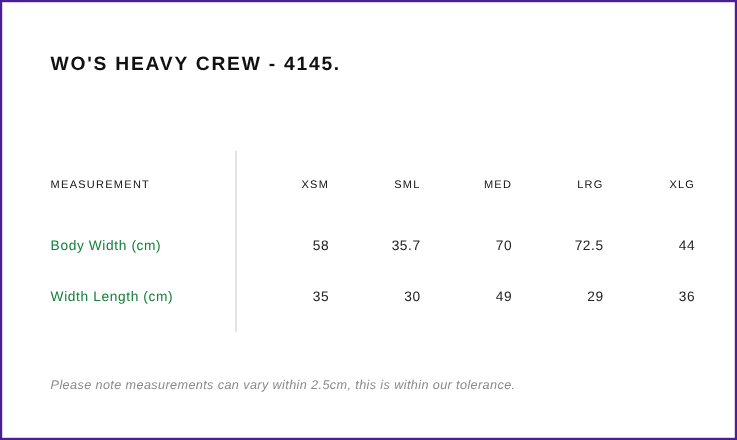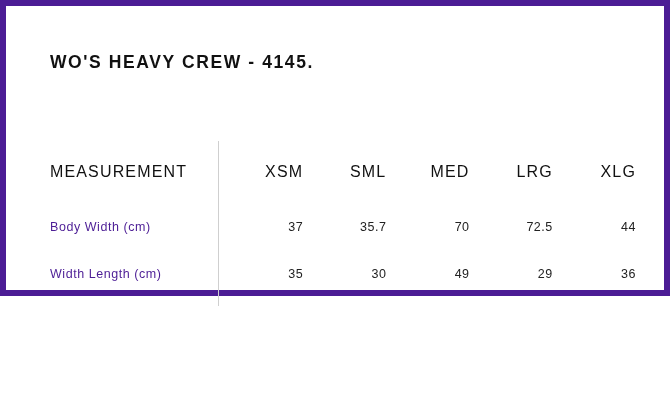--- a/index.html
+++ b/index.html
@@ -10,23 +10,23 @@
   body {
     width: 670px;
     height: 400px;
     font-family: "Liberation Sans", sans-serif;
     color: #1a1a1a;
     overflow: hidden;
   }
   .page {
     position: relative;
     width: 670px;
-    height: 296px;
+    height: 400px;
     box-sizing: border-box;
-    border: 6px solid #4c1d95;
+    border: 2px solid #4c1d95;
     background: #ffffff;
   }
   .title {
     position: absolute;
     left: 44px;
     top: 46px;
     font-size: 17.5px;
     font-weight: bold;
     letter-spacing: 1.6px;
     color: #111111;
@@ -48,21 +48,21 @@
     padding: 0;
     font-weight: normal;
     vertical-align: middle;
   }
   
   col.c-measure { width: 170px; }
   col.c-size    { width: 83.2px; }
 
   thead th {
     height: 62px;
-    font-size: 16px;
+    font-size: 10px;
     font-weight: bold;
     letter-spacing: 1.15px;
     color: #111111;
     text-align: right;
     padding-right: 8px;
     vertical-align: bottom;
     padding-bottom: 12px;
   }
   thead th.measure-head {
     text-align: left;
@@ -73,21 +73,21 @@
     height: 47px;
     font-size: 12.5px;
     letter-spacing: 0.5px;
     color: #6f6f6f;
     text-align: right;
     padding-right: 8px;
   }
   tbody td.row-label {
     text-align: left;
     padding-right: 0;
-    color: #4c1d95;
+    color: #15803d;
     font-size: 12.5px;
     letter-spacing: 0.55px;
   }
   tbody td.value {
     color: #222222;
     font-size: 12.5px;
   }
   
   .vline {
     position: absolute;
@@ -133,32 +133,33 @@
           <th>XSM</th>
           <th>SML</th>
           <th>MED</th>
           <th>LRG</th>
           <th>XLG</th>
         </tr>
       </thead>
       <tbody>
         <tr>
           <td class="row-label">Body Width (cm)</td>
-          <td class="value">37</td>
+          <td class="value">58</td>
           <td class="value">35.7</td>
           <td class="value">70</td>
           <td class="value">72.5</td>
           <td class="value">44</td>
         </tr>
         <tr>
           <td class="row-label">Width Length (cm)</td>
           <td class="value">35</td>
           <td class="value">30</td>
           <td class="value">49</td>
           <td class="value">29</td>
           <td class="value">36</td>
         </tr>
       </tbody>
     </table>
   </div>
 
+  <div class="footnote">Please note measurements can vary within 2.5cm, this is within our tolerance.</div>
 
 </div>
 
 </body></html>

